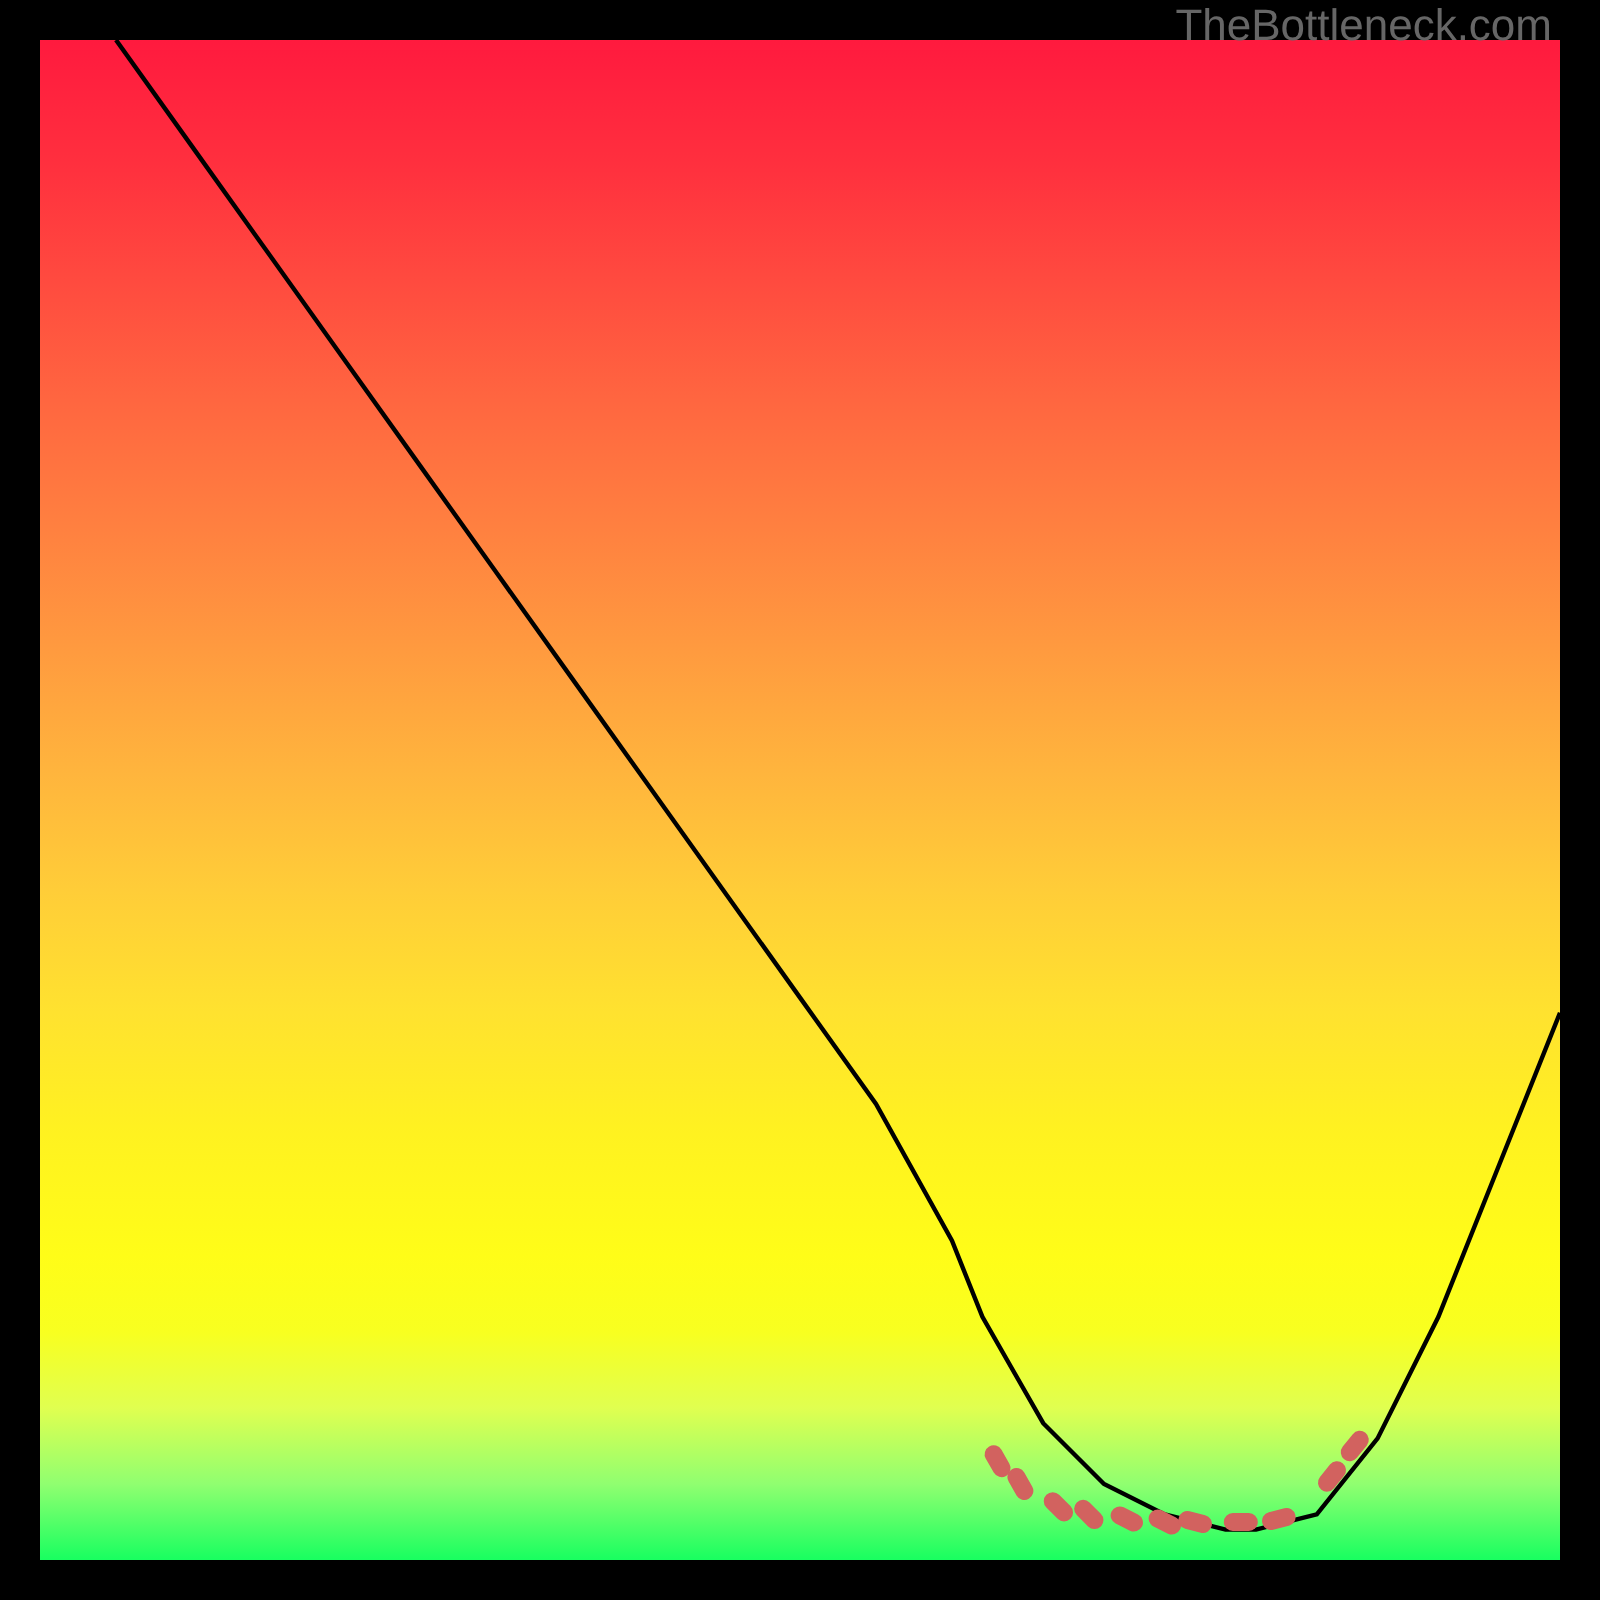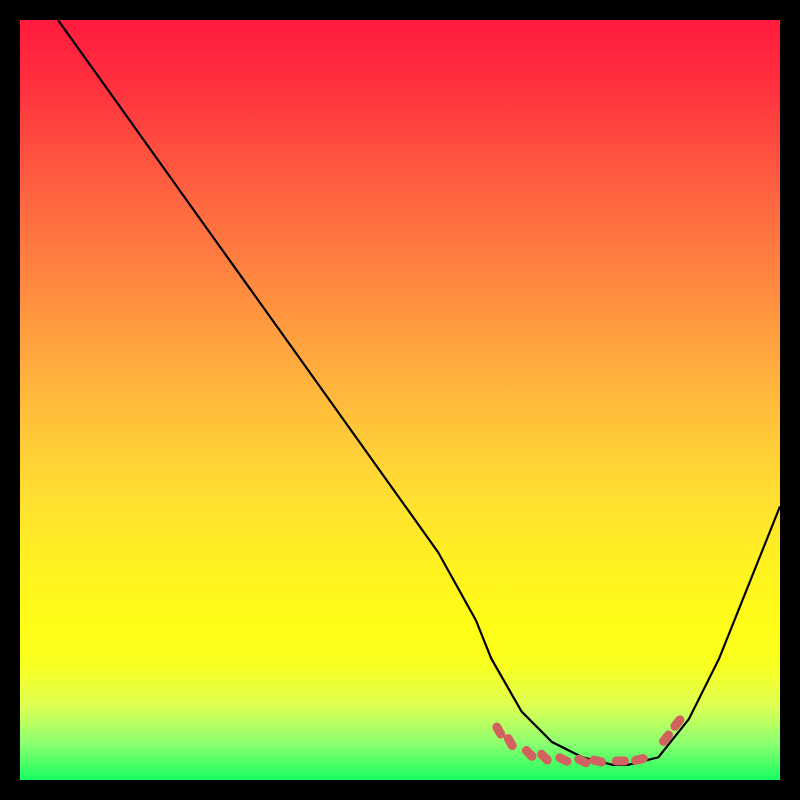--- a/index.html
+++ b/index.html
@@ -89,14 +89,15 @@
           <rect x="553.9" y="736.5" width="17" height="9" rx="4.5" fill="#d2625f" transform="rotate(26.6 562.4 741.0)"></rect>
           <rect x="569.1" y="736.5" width="17" height="9" rx="4.5" fill="#d2625f" transform="rotate(14.0 577.6 741.0)"></rect>
           <rect x="591.9" y="736.5" width="17" height="9" rx="4.5" fill="#d2625f" transform="rotate(0.0 600.4 741.0)"></rect>
           <rect x="610.9" y="735.0" width="17" height="9" rx="4.5" fill="#d2625f" transform="rotate(-14.0 619.4 739.5)"></rect>
           <rect x="637.5" y="713.7" width="17" height="9" rx="4.5" fill="#d2625f" transform="rotate(-51.3 646.0 718.2)"></rect>
           <rect x="648.9" y="698.5" width="17" height="9" rx="4.5" fill="#d2625f" transform="rotate(-51.3 657.4 703.0)"></rect>
         </g>
     </svg>
   </div>
 
+  <div class="watermark">TheBottleneck.com</div>
 
 </div>
 
 </body></html>

